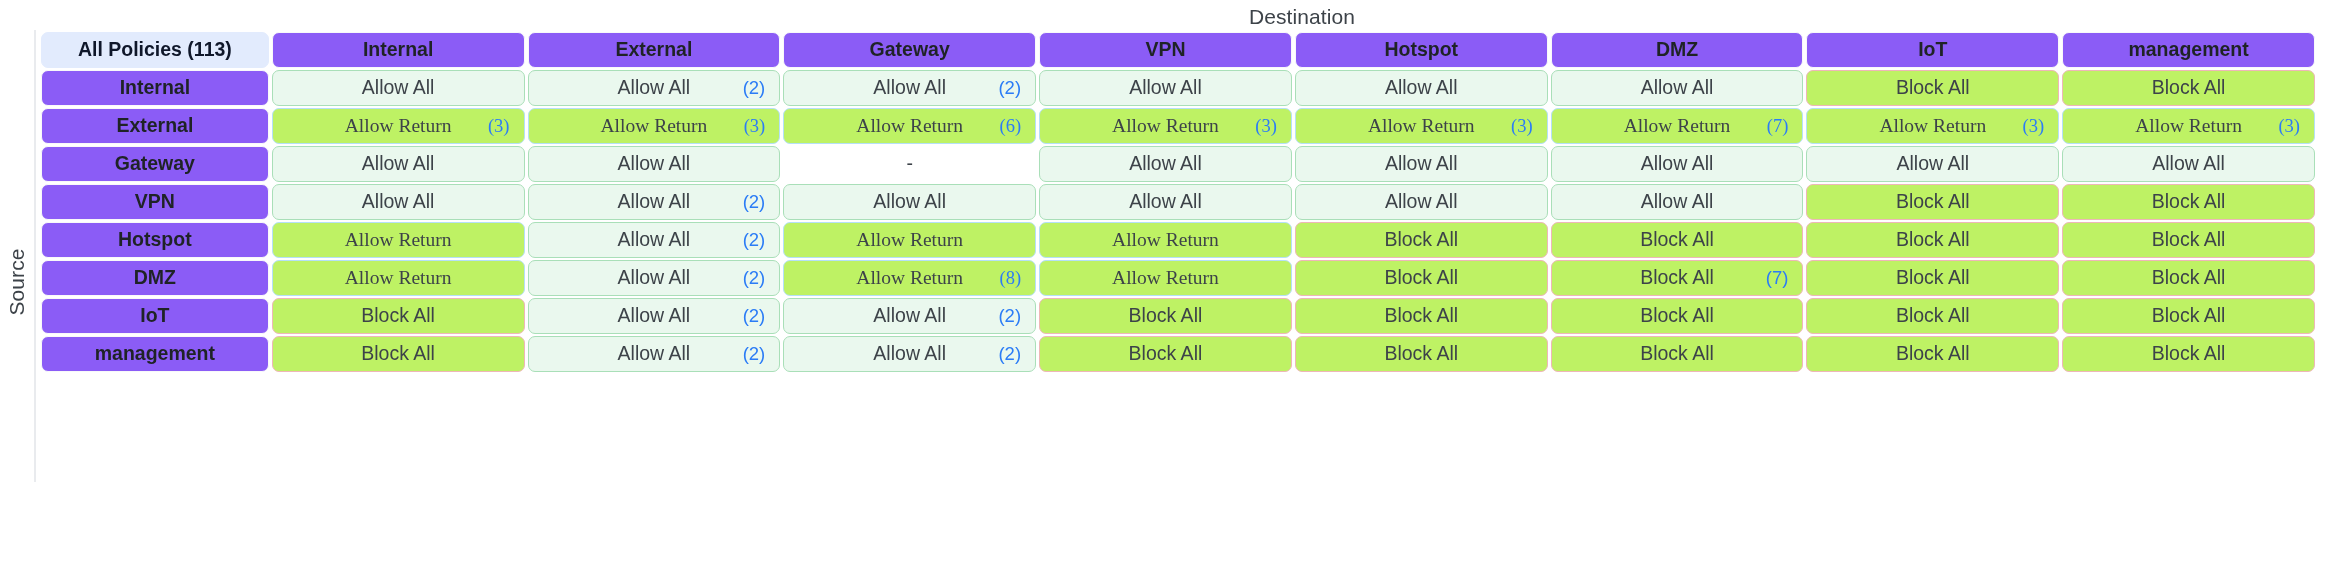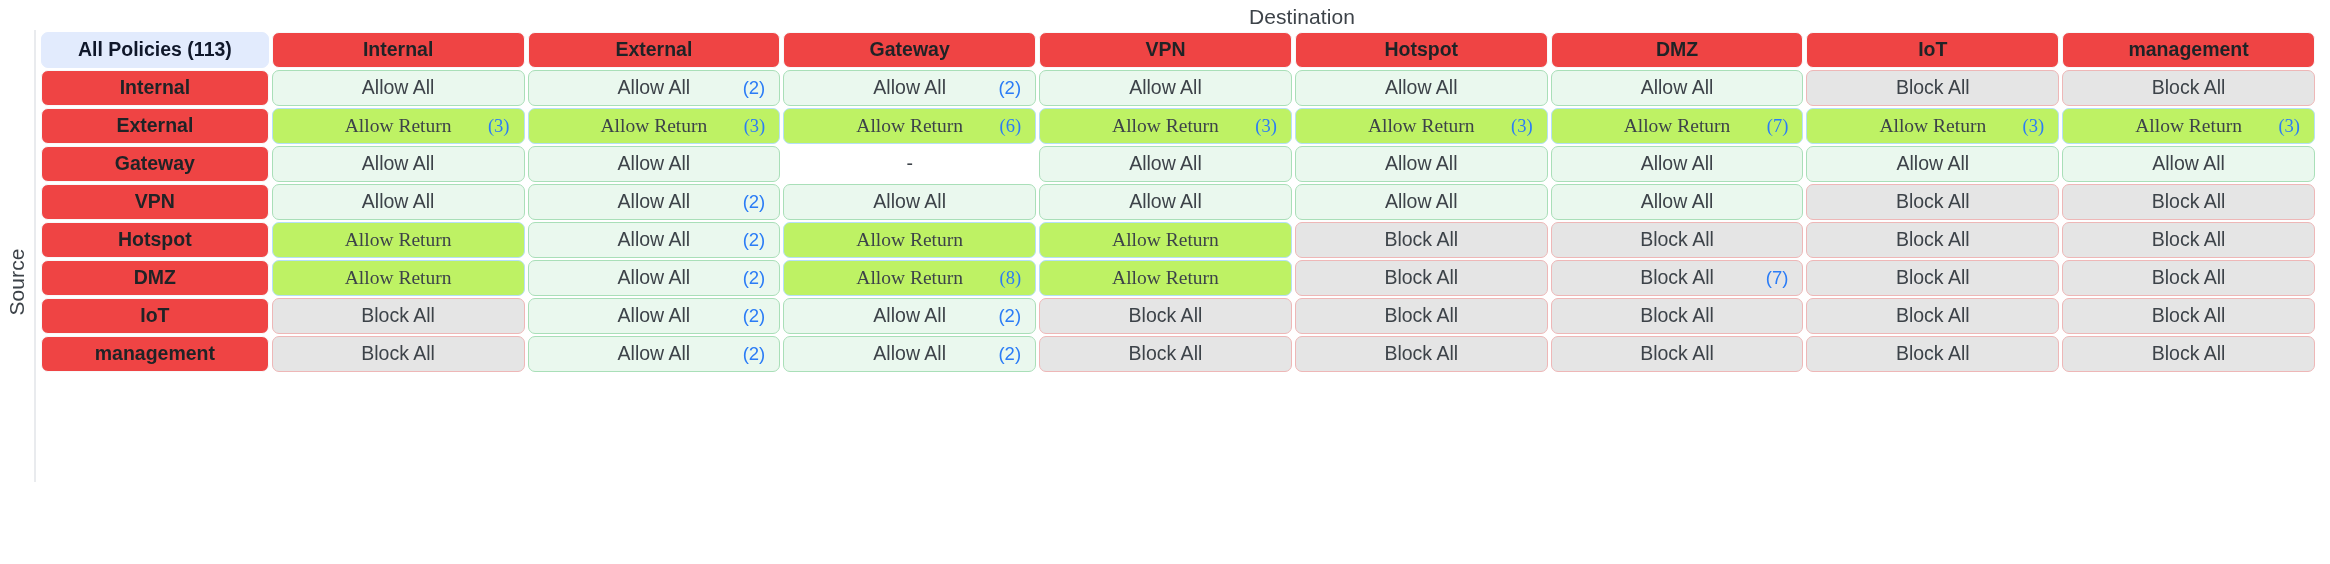--- a/index.html
+++ b/index.html
@@ -103,21 +103,21 @@
   .chip.corner {
     background: #e2ebfd;
     color: #0f172a;
     border-color: #e2ebfd;
     font-size: 19.5px;
     cursor: pointer;
   }
 
   
   .chip.hdr {
-    background: #ef4444;
+    background: #8b5cf6;
     color: #1f2326;
     border-color: #f8f9fa;
     cursor: pointer;
   }
 
   
   .chip.allow-all {
     background: #eaf8ee;
     border-color: #a9dfb8;
     color: #3d4349;
@@ -127,21 +127,21 @@
   
   .chip.allow-return {
     background: #bef264;
     border-color: #b5e0f7;
     color: #3d4349;
     cursor: pointer;
     font-family: Liberation Serif, serif;
   }
   
   .chip.block-all {
-    background: #e5e5e5;
+    background: #bef264;
     border-color: #eeb7b7;
     color: #3d4349;
     cursor: pointer;
   }
   
   .chip.none {
     background: #ffffff;
     border-color: #ffffff;
     color: #3d4349;
   }

